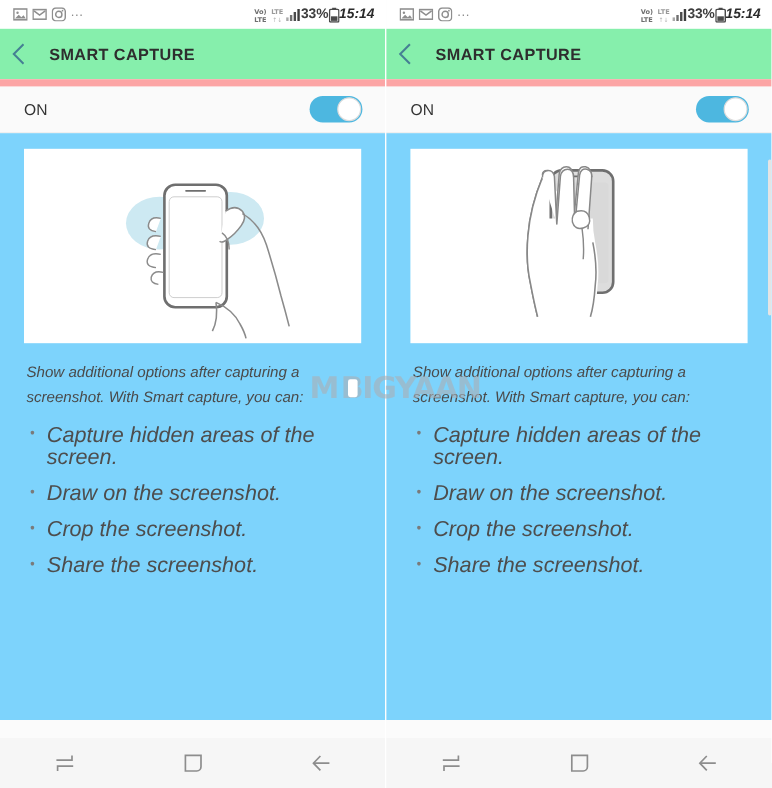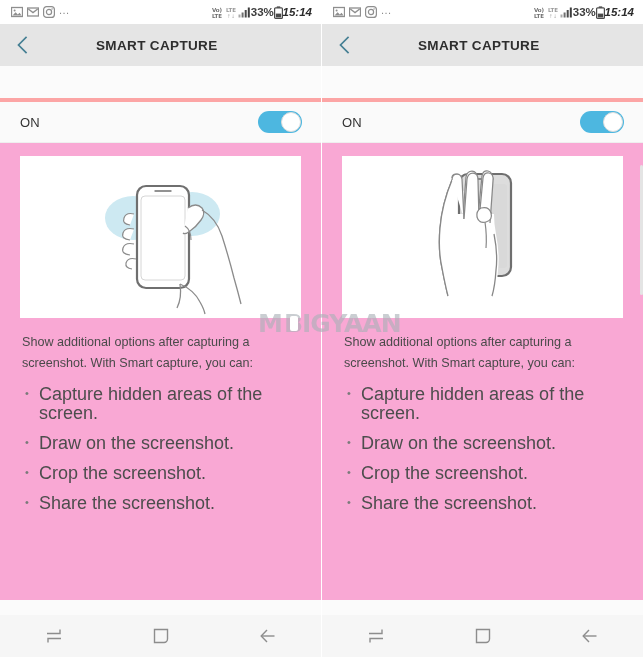--- a/index.html
+++ b/index.html
@@ -41,47 +41,45 @@
   }
   .status-text {
     font-size: 11.5px; color: #3d3d3d; font-weight: 700;
     letter-spacing: -.1px;
   }
   .clock { font-size: 11.5px; color: #2b2b2b; font-weight: 700; font-style: italic; }
 
   
   .appbar {
     height: 42px;
-    background: #e5e5e5;
+    background: #86efac;
     display: flex;
     align-items: center;
-    padding-left: 12px;
+    padding-left: 5px;
     flex: none;
-    gap: 48px;
   }
   .back-chevron { width: 22px; height: 22px; flex: none; cursor: pointer; }
   .appbar-title {
     font-size: 13.5px;
     font-weight: 700;
     color: #2e2e2e;
     letter-spacing: .35px;
     margin-left: 14px;
   }
 
   
   .toggle-row {
     height: 45px;
     background: #fafafa;
-    border-top: 4px solid #fca5a5;
+    border-top: 6px solid #fca5a5;
     border-bottom: 1px solid #efefef;
     display: flex;
     align-items: center;
     padding: 0 19px 0 20px;
     flex: none;
-    margin-top: 32px;
   }
   .toggle-label { font-size: 13px; color: #333333; letter-spacing: .2px; }
   .switch {
     margin-left: auto;
     width: 44px; height: 22px;
     border-radius: 11px;
     background: #4db7e0;
     position: relative;
     cursor: pointer;
   }
@@ -90,23 +88,24 @@
     right: 1px; top: 1px;
     width: 20px; height: 20px;
     border-radius: 50%;
     background: #ffffff;
     border: 1px solid #dcdcdc;
   }
 
   
   .content {
     flex: 1;
-    background: #f9a8d4;
+    background: #7dd3fc;
     position: relative;
     overflow: hidden;
+    font-style: italic;
   }
   .illus-card {
     margin: 13px 20px 0 20px;
     height: 162px;
     background: #ffffff;
     position: relative;
   }
   .illus-card svg { display: block; width: 100%; height: 100%; }
 
   .desc {

